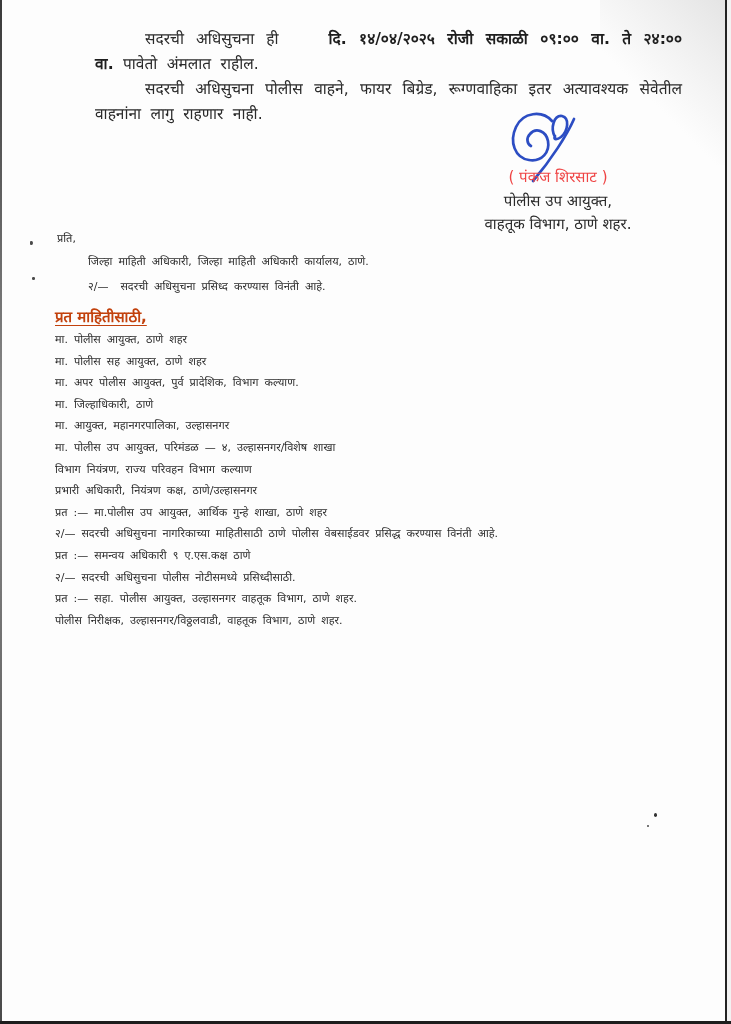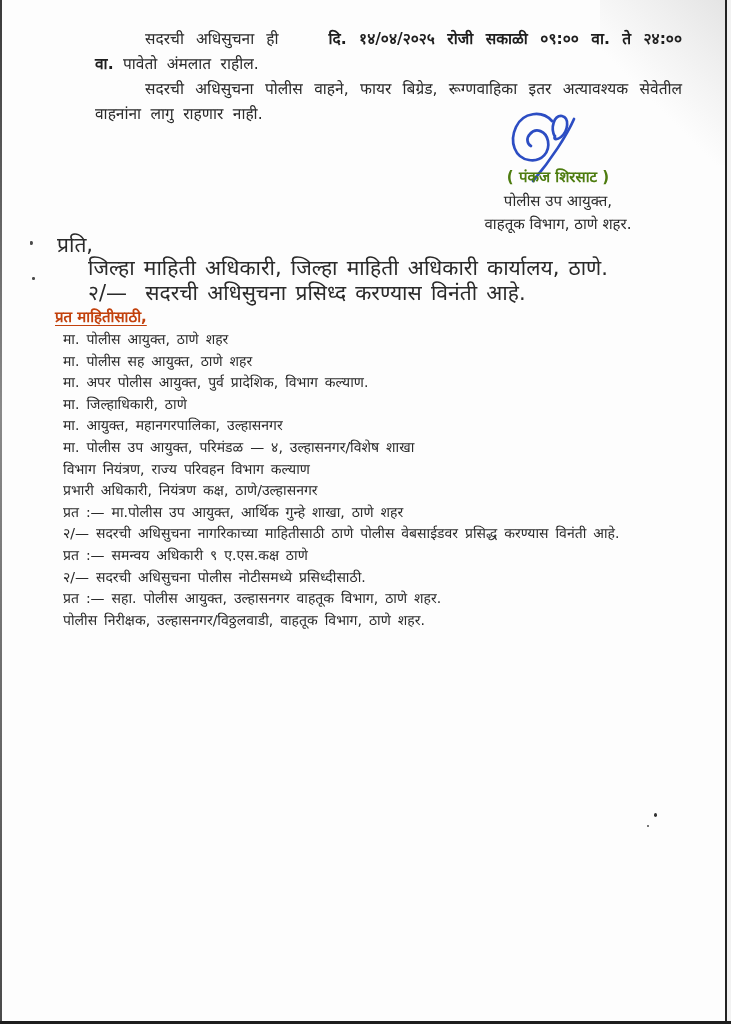--- a/index.html
+++ b/index.html
@@ -30,31 +30,31 @@
   .para{
     position:absolute;left:95px;width:587px;
     font-size:15.5px;line-height:25px;
     text-align:justify;text-align-last:left;
     text-indent:50px;word-spacing:4.5px;
     white-space:normal;
   }
   .b{font-weight:700;color:#1e1e1e;margin-left:38px;}
 
   .sig-col{position:absolute;left:462px;top:166px;width:192px;text-align:center;font-size:15px;line-height:23.5px;}
-  .sig-name{font-weight:700;color:#4d7c0f;}
+  .sig-name{font-weight:400;color:#ef4444;}
   .sig-svg{position:absolute;left:500px;top:108px;width:92px;height:80px;}
 
-  .addr{position:absolute;font-size:21px;white-space:pre-wrap;word-spacing:2.5px;}
+  .addr{position:absolute;font-size:11px;white-space:pre-wrap;word-spacing:2.5px;}
 
   .cc-heading{
     position:absolute;left:55px;top:306px;
     font-size:15px;font-weight:700;color:#c2410c;
     text-decoration:underline;text-underline-offset:3px;
   }
-  .cc-list{position:absolute;left:63px;top:329px;width:620px;font-size:14px;line-height:21.6px;word-spacing:2.5px;}
+  .cc-list{position:absolute;left:55px;top:329px;width:620px;font-size:11px;line-height:21.6px;word-spacing:2.5px;}
   .cc-list div{white-space:pre-wrap;}
 </style>
 </head>
 <body>
 
 <div class="page">
 
   <div class="corner-wash"></div>
   <div class="edge-left"></div>
   <div class="edge-right"></div>

